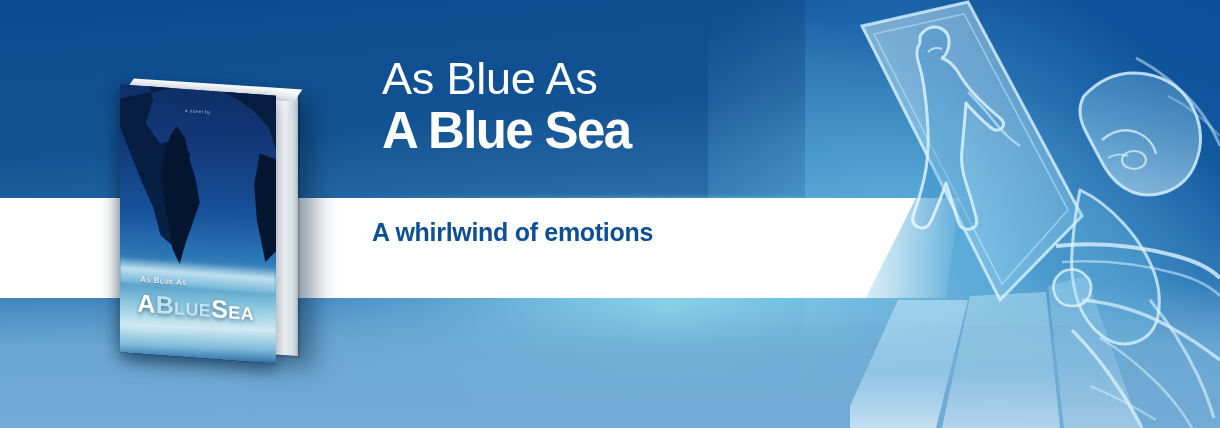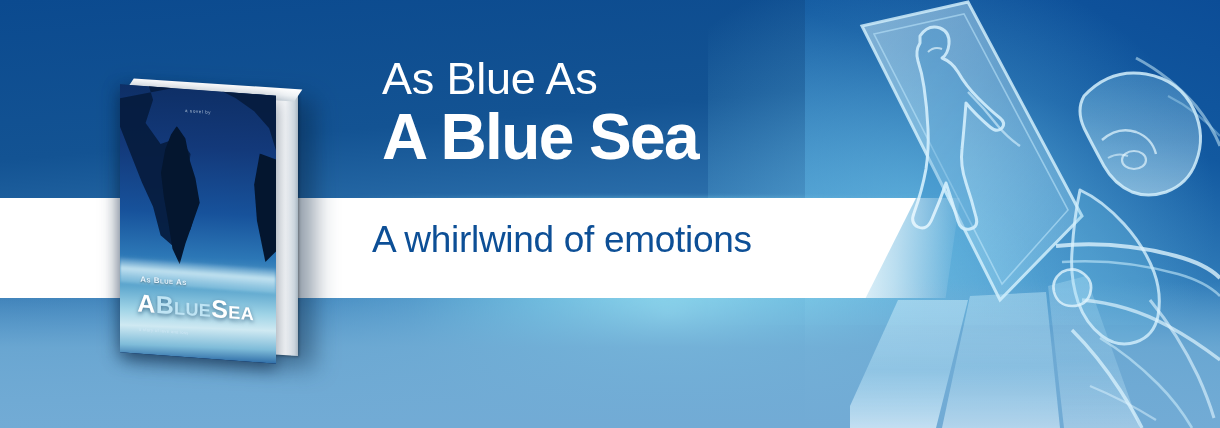--- a/index.html
+++ b/index.html
@@ -197,34 +197,34 @@
     color:#ffffff;
     font-size:45px;
     font-weight:400;
     line-height:1;
     letter-spacing:-.2px;
     margin:0 0 4px 0;
     white-space:nowrap;
   }
   .headline{
     color:#ffffff;
-    font-size:64px;
+    font-size:51px;
     font-weight:700;
     line-height:1;
     letter-spacing:-1.6px;
     margin:0;
     white-space:nowrap;
   }
   .subtitle{
     position:absolute;
     left:372px; top:218px;
     width:480px;
     color:#0d4f96;
-    font-size:37px;
-    font-weight:400;
+    font-size:25px;
+    font-weight:700;
     line-height:1.18;
     letter-spacing:-.3px;
   }
   .subtitle .sub-l2{display:block;}
 </style>
 </head>
 <body>
 
 <div class="banner">
 

